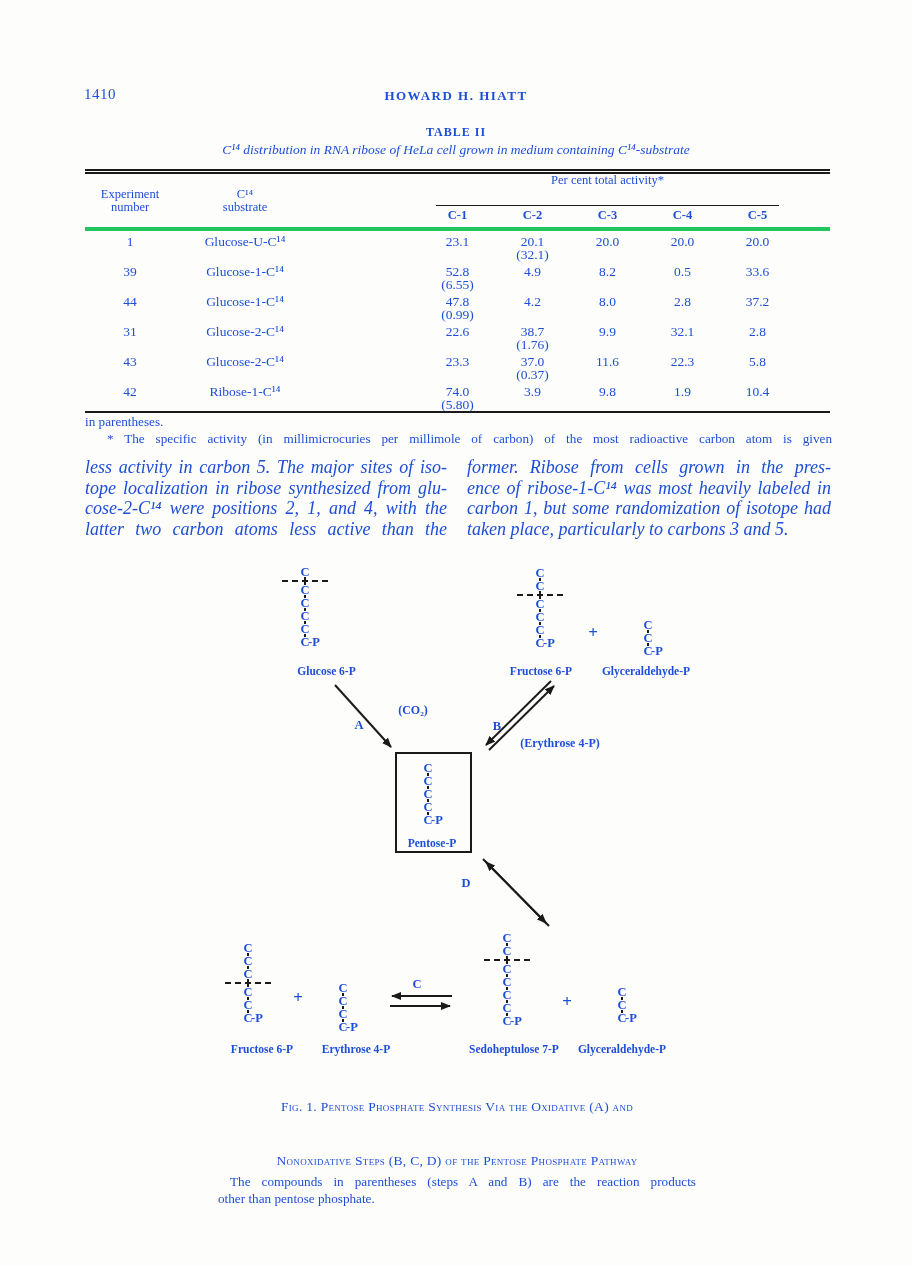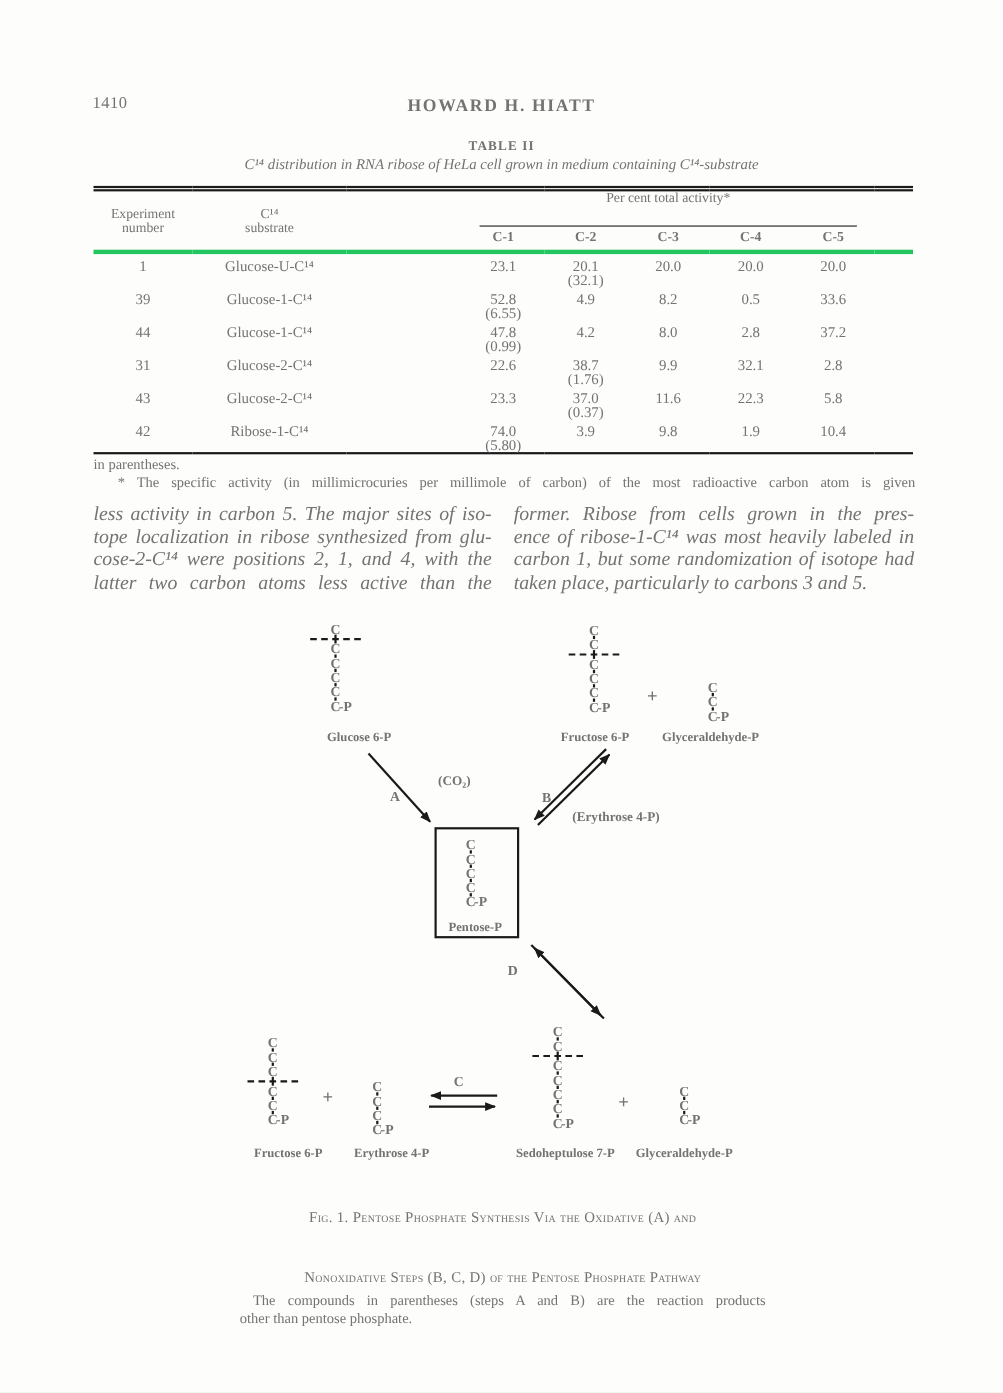--- a/index.html
+++ b/index.html
@@ -1,26 +1,26 @@
 <!DOCTYPE html>
 <html><head>
 <meta charset="utf-8">
 <style>
   html,body{margin:0;padding:0;background:#e9e9e9;}
   .page{
     position:relative; width:912px; height:1266px; margin:0 auto;
-    background:#fdfdfc; color:#737373;
+    background:#fdfdfc; color:#1d4ed8;
     font-family:"Liberation Serif","DejaVu Serif",serif;
     overflow:hidden;
   }
   .abs{position:absolute;}
 
   
   .pagenum{left:84px;top:86px;font-size:15px;letter-spacing:0.5px;}
-  .runhead{left:0;right:0;top:88px;text-align:center;font-weight:bold;font-size:16px;letter-spacing:1.5px;}
+  .runhead{left:0;right:0;top:88px;text-align:center;font-weight:bold;font-size:13px;letter-spacing:1.5px;}
 
   
   .tbl-title{left:0;right:0;top:125px;text-align:center;font-weight:bold;font-size:12px;letter-spacing:1px;}
   .tbl-caption{left:0;right:0;top:142px;text-align:center;font-style:italic;font-size:13.5px;}
   .tblwrap{left:85px;top:169px;width:745px;}
   table.data{
     border-collapse:collapse;table-layout:fixed;width:745px;
     border-top:5px double #1a1a1a;border-bottom:2px solid #1a1a1a;
     font-size:13px;
   }

